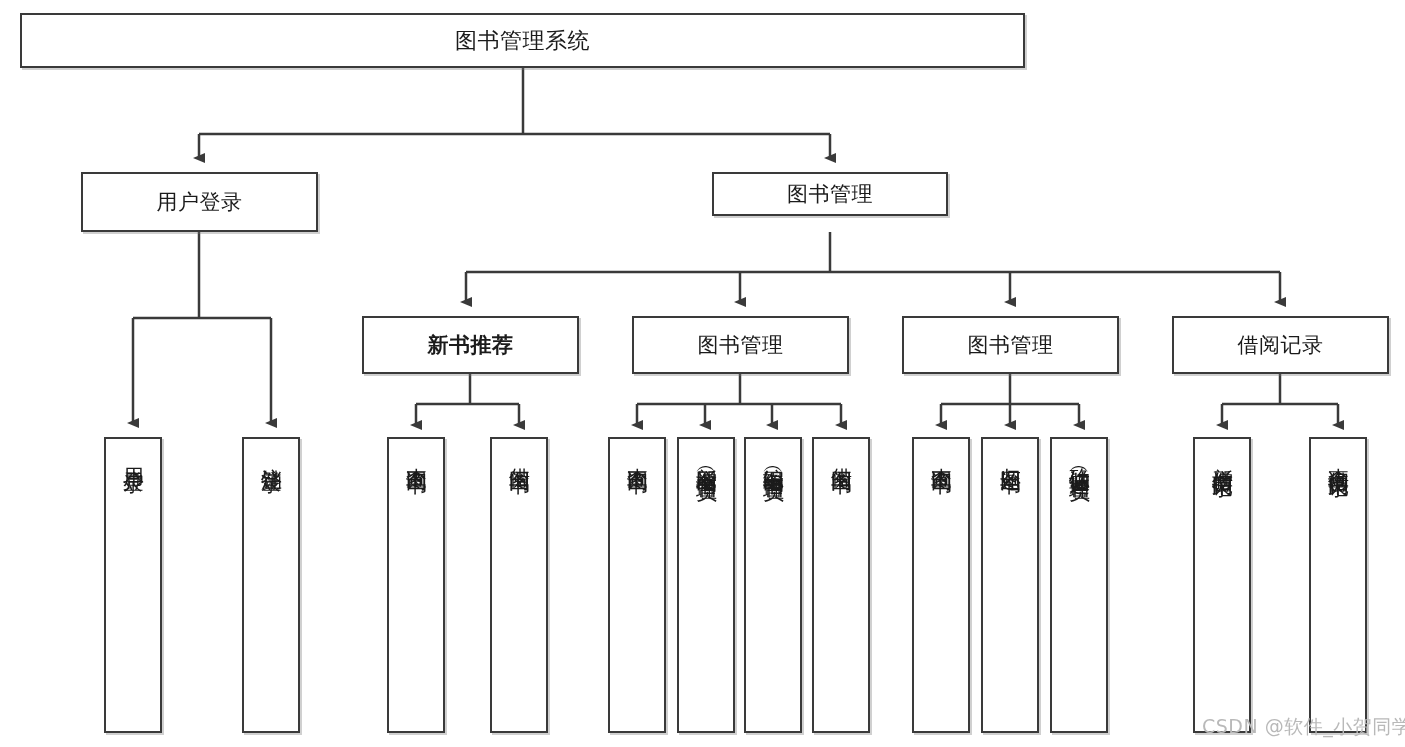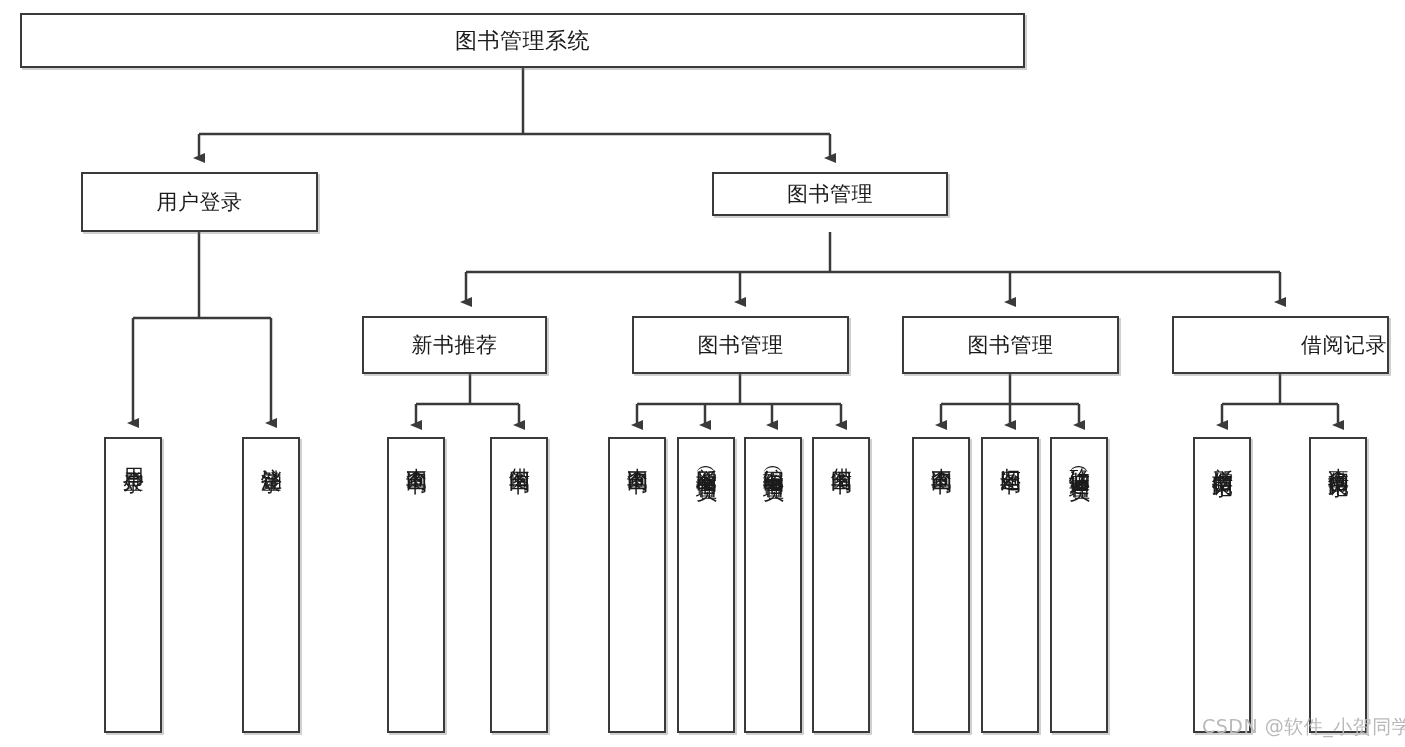--- a/index.html
+++ b/index.html
@@ -121,30 +121,30 @@
     <span class="label">图书管理系统</span>
   </div>
 
   <div class="node" style="left:81px; top:172px; width:237px; height:60px;">
     <span class="label">用户登录</span>
   </div>
   <div class="node" style="left:712px; top:172px; width:236px; height:44px;">
     <span class="label">图书管理</span>
   </div>
 
-  <div class="node" style="left:362px; top:316px; width:185px; height:58px;">
+  <div class="node" style="left:362px; top:316px; width:217px; height:58px;font-weight:bold;">
     <span class="label">新书推荐</span>
   </div>
   <div class="node" style="left:632px; top:316px; width:217px; height:58px;">
     <span class="label">图书管理</span>
   </div>
   <div class="node" style="left:902px; top:316px; width:217px; height:58px;">
     <span class="label">图书管理</span>
   </div>
-  <div class="node" style="left:1172px; top:316px; width:217px; height:58px;justify-content:flex-end;">
+  <div class="node" style="left:1172px; top:316px; width:217px; height:58px;">
     <span class="label">借阅记录</span>
   </div>
 
   <div class="node vertical" style="left:104px; top:437px; width:58px; height:296px;">
     <span class="label">用户登录</span>
   </div>
   <div class="node vertical" style="left:242px; top:437px; width:58px; height:296px;">
     <span class="label">注销登录</span>
   </div>
 

